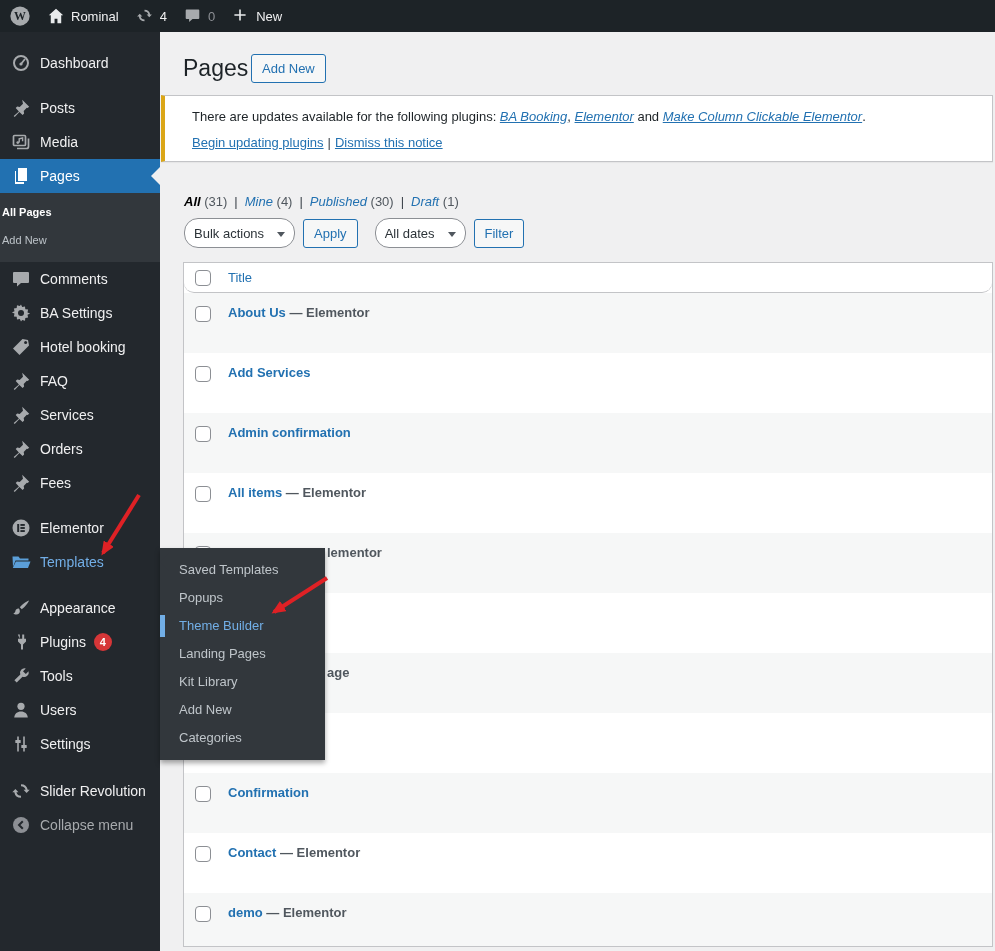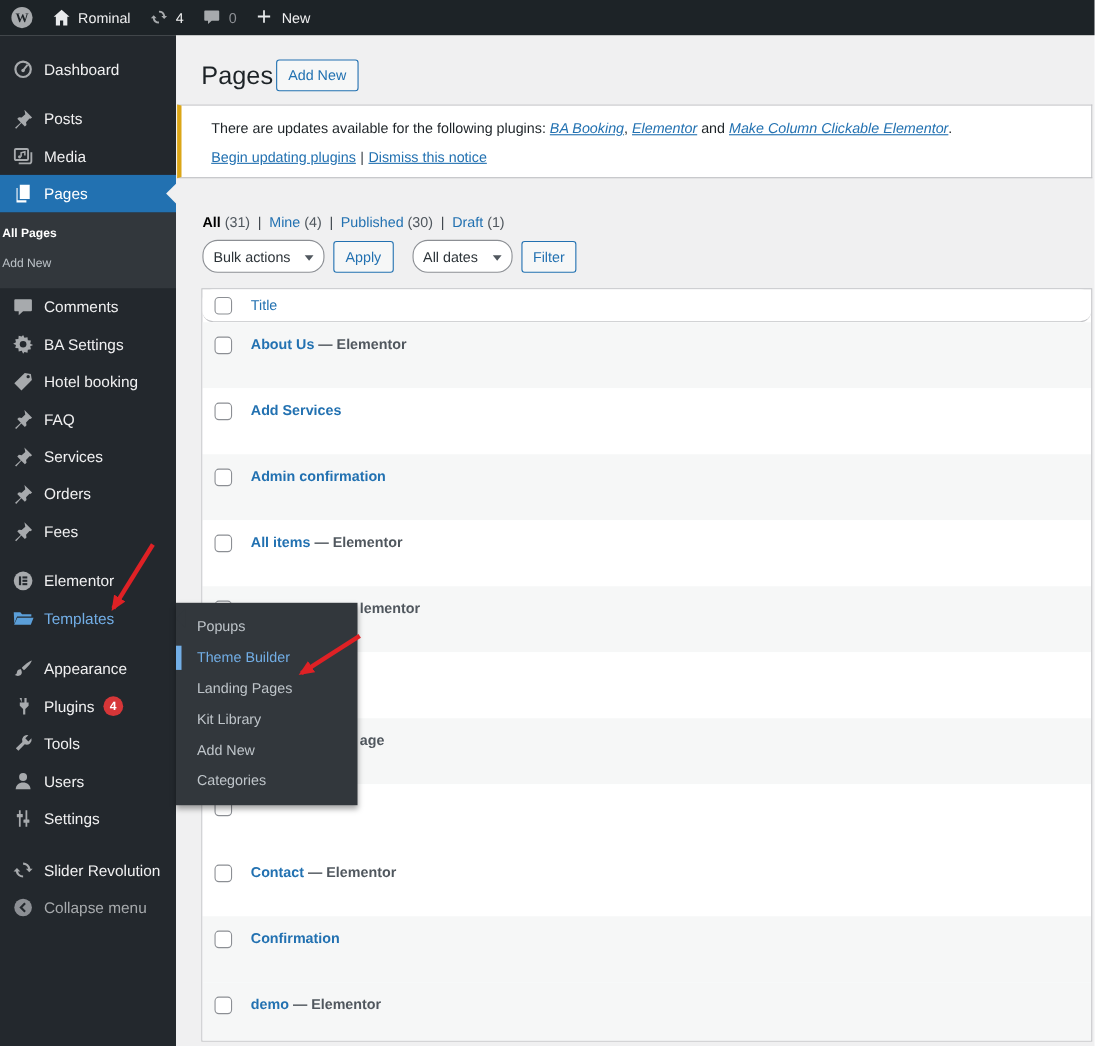--- a/index.html
+++ b/index.html
@@ -56,21 +56,21 @@
   #notice { position:absolute; left:1px; top:63px; width:832px; height:67px;
     background:#fff; border:1px solid #c3c4c7; border-left:4px solid #dba617;
     box-shadow:0 1px 1px rgba(0,0,0,.04); padding:11px 12px 10px 27px;
     font-size:13px; color:#1d2327; line-height:19px; }
   #notice .nline2 { margin-top:7px; }
   #notice a { color:#2271b1; text-decoration:underline; cursor:pointer; }
   #notice a.plug { font-style:italic; }
   #notice .ndiv { color:#3c434a; margin:0 4px; }
 
   #views { position:absolute; left:24px; top:162px; font-size:13px; white-space:nowrap; }
-  #views .view-label { cursor:pointer; }
+  #views .view-label { cursor:pointer;font-style:italic; }
   #views .cur { color:#000; font-weight:700; }
   #views .lnk { color:#2271b1; }
   #views .cnt { color:#50575e; font-weight:400; }
   #views .vsep { color:#3c434a; margin:0 7px; }
 
   #controls { position:absolute; left:24px; top:186px; display:flex; align-items:center; }
   .select { height:30px; border:1px solid #8c8f94; border-radius:14px; background:#fff;
     display:inline-flex; align-items:center; padding:0 30px 0 9px; position:relative;
     color:#2c3338; font-size:13px; cursor:pointer; }
   .select::after { content:""; position:absolute; right:9px; top:13px;
@@ -405,37 +405,38 @@
         <div class="row">
           <span class="cb"></span>
         </div>
         <div class="row alt">
           <span class="cb"></span>
           <span class="frag">age</span>
         </div>
         <div class="row">
           <span class="cb"></span>
         </div>
+        <div class="row alt">
+          <span class="cb"></span>
+          <span class="rt"><span class="tlink">Confirmation</span></span>
+        </div>
         <div class="row">
           <span class="cb"></span>
           <span class="rt"><span class="tlink">Contact</span><span class="state"> — Elementor</span></span>
-        </div>
-        <div class="row alt">
-          <span class="cb"></span>
-          <span class="rt"><span class="tlink">Confirmation</span></span>
         </div>
         <div class="row alt">
           <span class="cb"></span>
           <span class="rt"><span class="tlink">demo</span><span class="state"> — Elementor</span></span>
         </div>
       </div>
   </div>
 </div>
 
 <div id="flyout">
+    <div class="fly-item">Saved Templates</div>
     <div class="fly-item">Popups</div>
     <div class="fly-item current">Theme Builder</div>
     <div class="fly-item">Landing Pages</div>
     <div class="fly-item">Kit Library</div>
     <div class="fly-item">Add New</div>
     <div class="fly-item">Categories</div>
   </div>
 
 <svg id="arrows" width="995" height="951">
   <defs>

